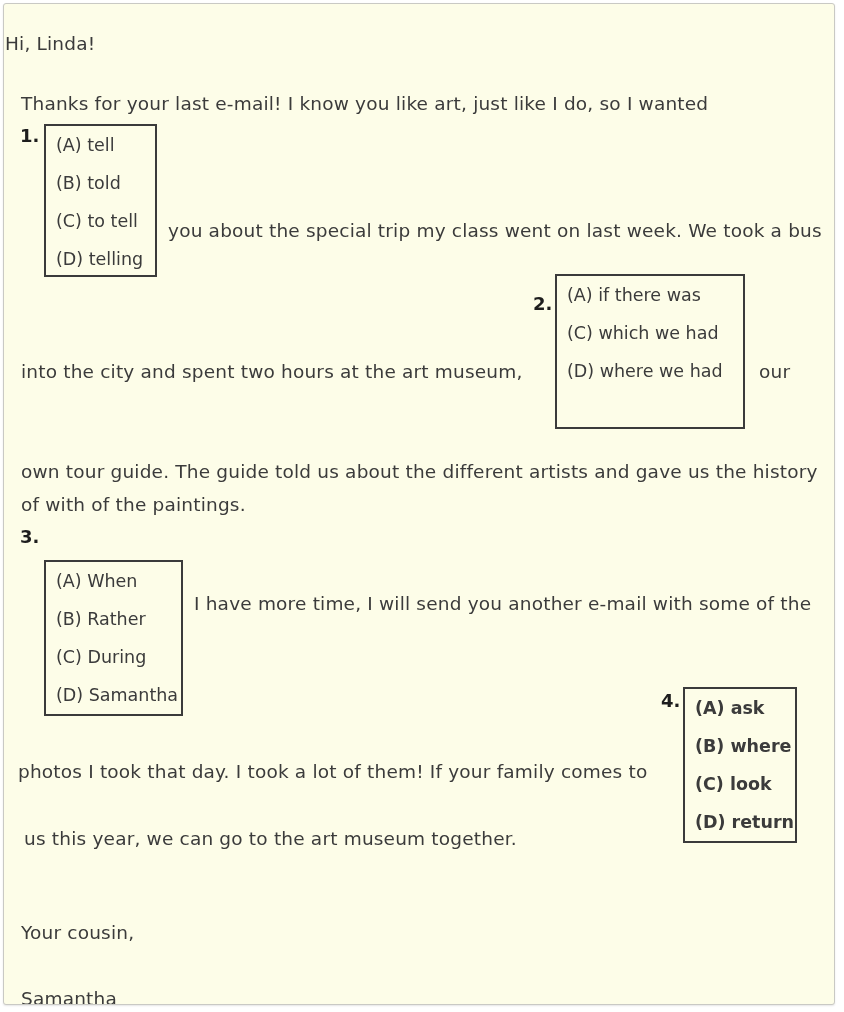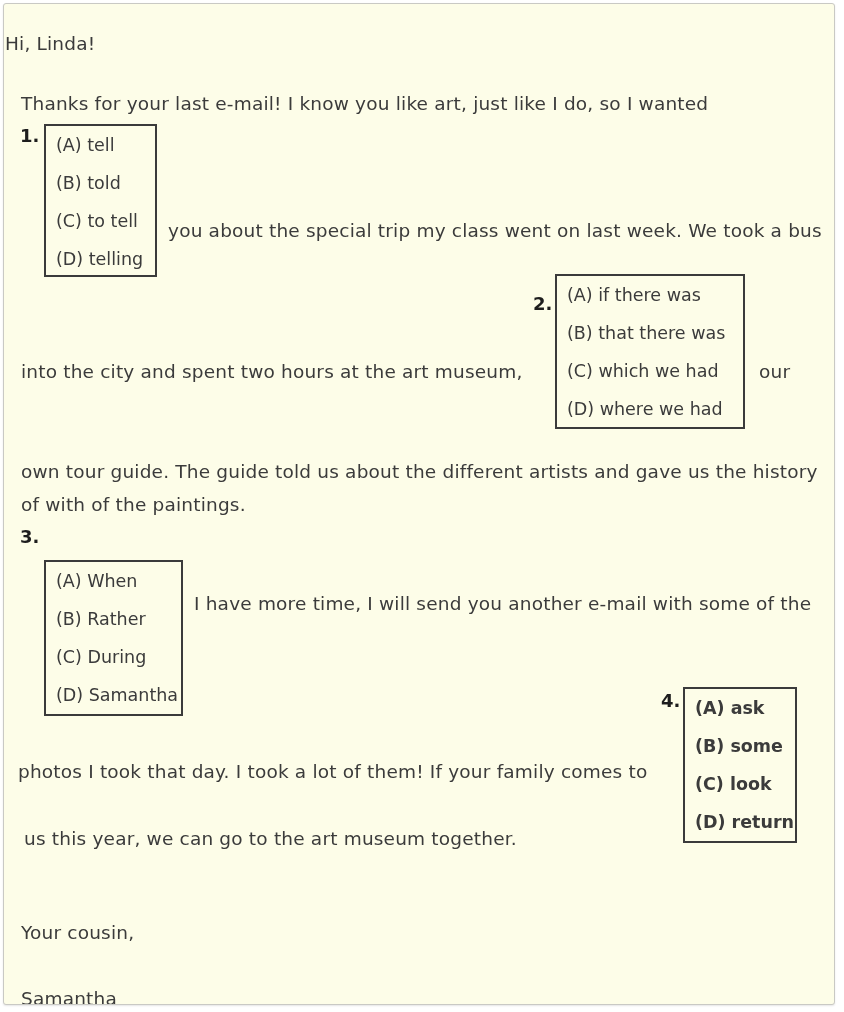--- a/index.html
+++ b/index.html
@@ -80,21 +80,20 @@
     <div class="opt">(B) told</div>
     <div class="opt">(C) to tell</div>
     <div class="opt">(D) telling</div>
   </div>
 
   <div class="ptext" style="left:164px; top:187px;margin-top:27px;">you about the special trip my class went on last week. We took a bus</div>
 
   <div class="qnum" style="left:529px; top:290px;">2.</div>
   <div class="optbox" style="left:551px; top:270px; width:190px; height:155px;">
     <div class="opt">(A) if there was</div>
-    <div class="opt">(B) that there was</div>
     <div class="opt">(C) which we had</div>
     <div class="opt">(D) where we had</div>
   </div>
 
   <div class="ptext" style="left:17px; top:355px;">into the city and spent two hours at the art museum,</div>
   <div class="ptext" style="left:755px; top:355px;">our</div>
 
   <div class="ptext" style="left:17px; top:455px;">own tour guide. The guide told us about the different artists and gave us the history</div>
   <div class="ptext" style="left:17px; top:488px;">of with of the paintings.</div>
 
@@ -104,21 +103,21 @@
     <div class="opt">(B) Rather</div>
     <div class="opt">(C) During</div>
     <div class="opt">(D) Samantha</div>
   </div>
 
   <div class="ptext" style="left:190px; top:587px;">I have more time, I will send you another e-mail with some of the</div>
 
   <div class="qnum" style="left:657px; top:687px;">4.</div>
   <div class="optbox" style="left:679px; top:683px; width:114px; height:156px;font-weight:bold;">
     <div class="opt">(A) ask</div>
-    <div class="opt">(B) some</div>
+    <div class="opt">(B) where</div>
     <div class="opt">(C) look</div>
     <div class="opt">(D) return</div>
   </div>
 
   <div class="ptext" style="left:14px; top:755px;">photos I took that day. I took a lot of them! If your family comes to</div>
 
   <div class="ptext" style="left:14px; top:822px;"> us this year, we can go to the art museum together.</div>
 
   <div class="ptext" style="left:17px; top:916px;">Your cousin,</div>
   <div class="ptext" style="left:17px; top:982px;">Samantha</div>

